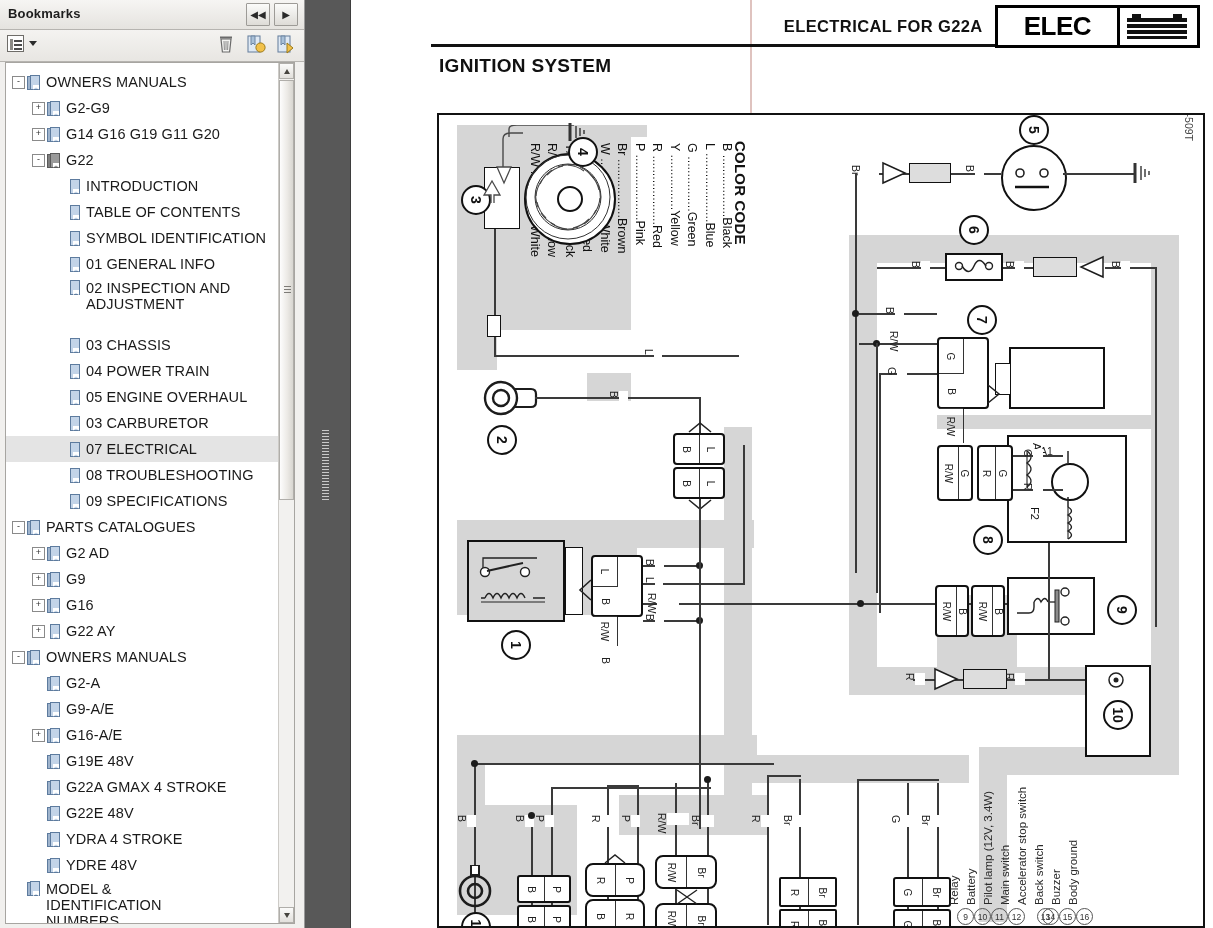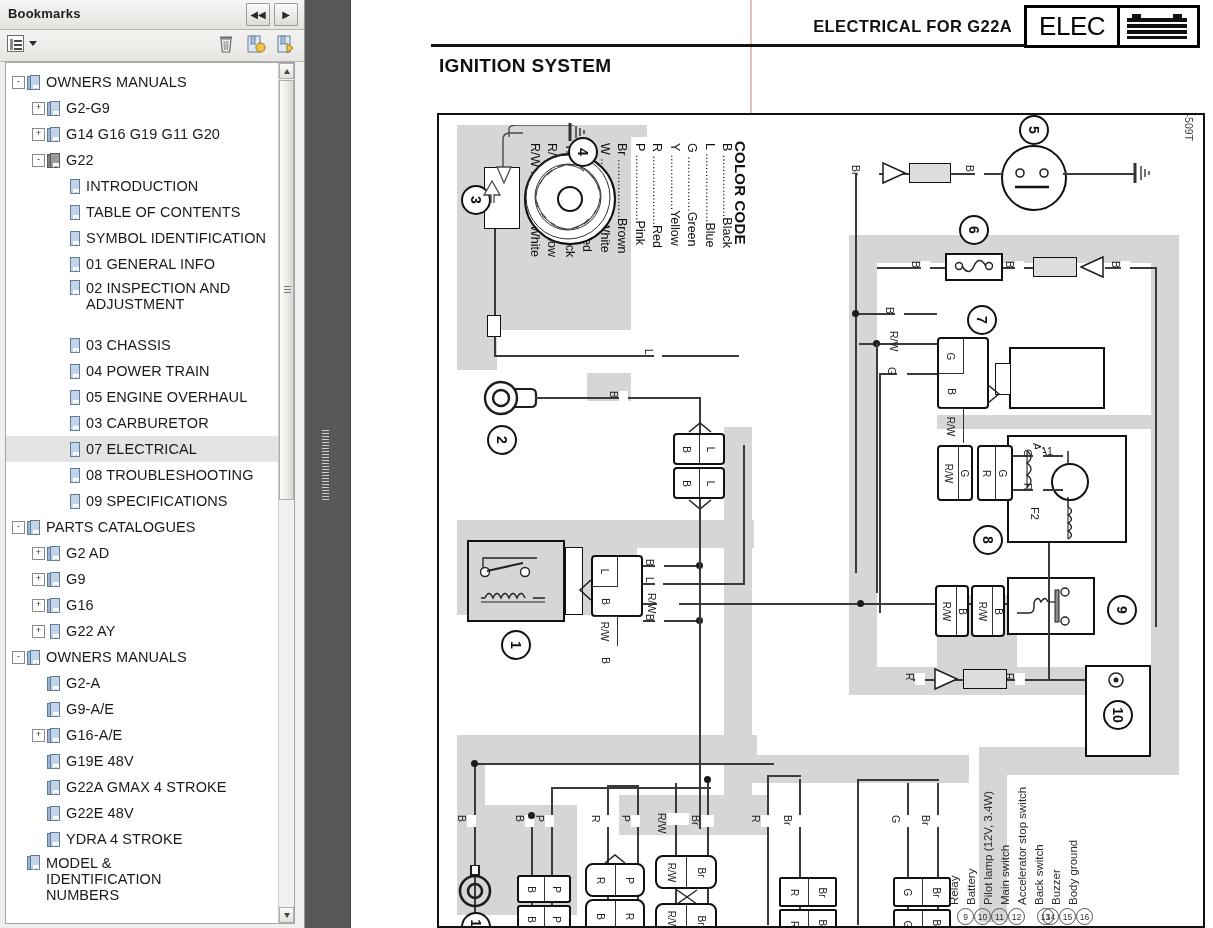--- a/index.html
+++ b/index.html
@@ -74,21 +74,21 @@
            background:repeating-linear-gradient(to bottom,#c9c9c9 0 1px,transparent 1px 3px);}
   .sp-edge{position:absolute;right:0;top:0;width:1px;height:100%;background:#3e3e3e;}
 
   
   .page{position:absolute;left:351px;top:0;width:862px;height:928px;background:#fff;overflow:hidden;}
   .page-guide{position:absolute;left:399px;top:0;width:2px;height:928px;background:#d9b8b4;opacity:.85;}
   .hdr-rule{position:absolute;left:80px;top:44px;width:690px;height:3px;background:#111;}
   .hdr-right{position:absolute;right:13px;top:5px;display:flex;align-items:center;}
   .hdr-sub{font-size:16.5px;font-weight:bold;color:#111;letter-spacing:.4px;margin-right:12px;white-space:nowrap;}
   .elec-box{display:flex;border:3px solid #000;height:43px;box-sizing:border-box;background:#fff;}
-  .elec-txt{display:flex;align-items:center;justify-content:center;padding:0 12px;font-size:26px;font-weight:normal;
+  .elec-txt{display:flex;align-items:center;justify-content:center;padding:0 26px;font-size:26px;font-weight:bold;
             letter-spacing:-.5px;color:#000;}
   .elec-ico{width:77px;border-left:3px solid #000;position:relative;background:#fff;}
   .batt{position:absolute;left:7px;top:6px;width:60px;height:25px;}
   .batt .cap{position:absolute;top:0;width:9px;height:4px;background:#111;}
   .batt .cap.l{left:5px;}
   .batt .cap.r{right:5px;}
   .batt .body{position:absolute;left:0;top:4px;width:60px;height:21px;
               background:repeating-linear-gradient(to bottom,#111 0 4px,#fff 4px 6px);}
   .page-title{position:absolute;left:88px;top:55px;font-size:19px;font-weight:bold;color:#111;letter-spacing:.3px;}
 
@@ -374,20 +374,27 @@
               <span class="pg"></span>
             </span>
             <span class="lbl" style="margin-left: 6px;">G22E 48V</span>
           </div>
           <div class="node">
             <span class="bkico dbl" style="margin-left: 41px;">
               <span class="pg2"></span>
               <span class="pg"></span>
             </span>
             <span class="lbl" style="margin-left: 6px;">YDRA 4 STROKE</span>
+          </div>
+          <div class="node">
+            <span class="bkico dbl" style="margin-left: 41px;">
+              <span class="pg2"></span>
+              <span class="pg"></span>
+            </span>
+            <span class="lbl" style="margin-left: 6px;">YDRE 48V</span>
           </div>
           <div class="node tall">
             <span class="bkico dbl" style="margin-left: 21px;">
               <span class="pg2"></span>
               <span class="pg"></span>
             </span>
             <span class="lbl" style="margin-left: 6px;">MODEL &amp; IDENTIFICATION NUMBERS</span>
           </div>
         </div>
       <div class="vsb">

